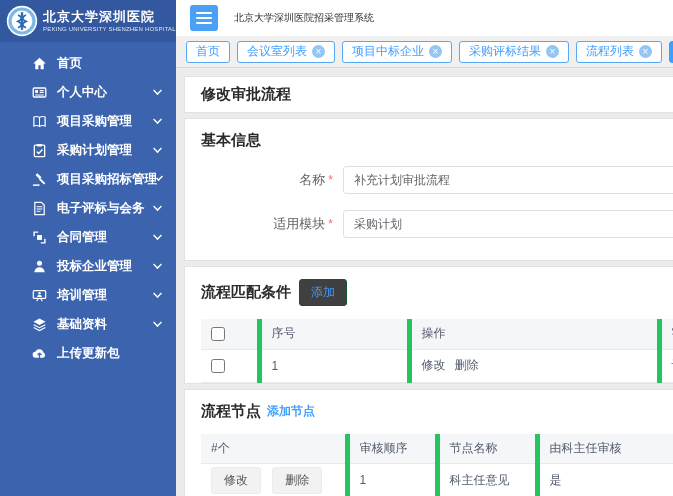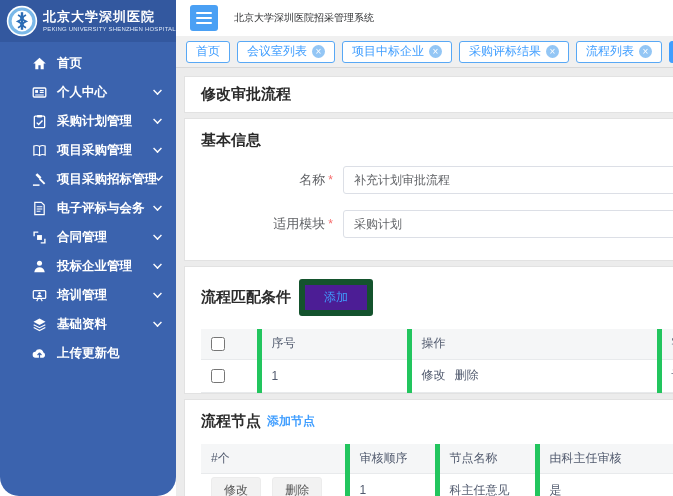--- a/index.html
+++ b/index.html
@@ -1,21 +1,21 @@
 <!DOCTYPE html>
 <html><head>
 <meta charset="utf-8">
 <style>
   * { margin:0; padding:0; box-sizing:border-box; }
   html,body { width:673px; height:496px; overflow:hidden;
     font-family:"Liberation Sans","DejaVu Sans",sans-serif; background:#fff; }
   .app { display:flex; width:673px; height:496px; }
 
   
-  .sidebar { width:176px; min-width:176px; height:100%; background:#3b63ae; color:#fff;border-radius:19px; }
+  .sidebar { width:176px; min-width:176px; height:100%; background:#3b63ae; color:#fff; }
   .logo-band { height:42px; background:#33589f; display:flex; align-items:center; padding:4px 6px 4px 6px; }
   .logo-band svg { width:32px; height:32px; min-width:32px; }
   .logo-text { margin-left:5px; line-height:1.1; }
   .logo-cn { font-size:13px; font-weight:bold; letter-spacing:1px; white-space:nowrap; }
   .logo-en { font-size:6px; letter-spacing:.2px; white-space:nowrap; color:#dce6f5; margin-top:2px; }
   .menu { list-style:none; padding-top:7px; }
   .menu li { height:29px; display:flex; align-items:center; padding:0 14px 0 32px; cursor:pointer; }
   .mi { width:15px; height:15px; min-width:15px; display:inline-block; }
   .mi svg { width:15px; height:15px; display:block; }
   .mlabel { font-size:12.5px; font-weight:bold; margin-left:10px; white-space:nowrap; flex:1; }
@@ -50,22 +50,22 @@
   .basic-card { padding:12px 16px 22px 16px; }
   .frow { display:flex; align-items:center; margin-top:16px; }
   .flabel { width:132px; text-align:right; font-size:13px; color:#606266; white-space:nowrap; }
   .req { color:#f56c6c; margin-left:3px; font-size:12px; }
   .frow input { margin-left:10px; flex:1; height:28px; border:1px solid #dcdfe6; border-radius:3px;
     padding:0 10px; font-size:12px; color:#606266; outline:none;
     font-family:"Liberation Sans","DejaVu Sans",sans-serif; }
 
   .table-card { padding:12px 16px 0 16px; }
   .sec-row { display:flex; align-items:center; }
-  .add-btn { margin-left:8px; background:#4c1d95; border:6px solid #14532d; color:#409EFF;
-    font-size:12px; padding:4px 19px; border-radius:3px; cursor:pointer;
+  .add-btn { margin-left:8px; background:#404040; border:1px solid #14532d; color:#409EFF;
+    font-size:12px; padding:4px 11px; border-radius:3px; cursor:pointer;
     font-family:"Liberation Sans","DejaVu Sans",sans-serif; }
   .add-link { margin-left:6px; color:#409EFF; font-size:12px; font-weight:bold; text-decoration:none; cursor:pointer; }
 
   table { border-collapse:collapse; width:708px; margin-top:13px; table-layout:fixed; }
   th, td { font-size:12px; text-align:left; padding:0 10px; border-bottom:1px solid #e8eaec;
     border-right:5px solid #22c55e; overflow:hidden; white-space:nowrap; }
   th { background:#f5f6f7; color:#515a6e; font-weight:normal; height:30px; }
   td { color:#515a6e; height:33px; background:#fff; }
   .cbx { width:14px; height:14px; accent-color:#409EFF; cursor:pointer; vertical-align:middle; }
   .act-link { color:#515a6e; cursor:pointer; margin-right:6px; }
@@ -108,36 +108,36 @@
               <rect x="3.4" y="5.4" width="3" height="3" fill="#fff"></rect>
               <path d="M8.3 6h4.2M8.3 8h4.2M3.4 10.6h9.1" stroke="#fff" stroke-width="1.1" fill="none"></path>
             </svg>
           </span>
         <span class="mlabel">个人中心</span>
         <span class="chev"></span>
       </li>
       <li>
         <span class="mi">
             <svg viewBox="0 0 16 16">
+              <path d="M2 3.2c2-.8 4-.8 6 .5 2-1.3 4-1.3 6-.5v9.6c-2-.8-4-.8-6 .5-2-1.3-4-1.3-6-.5z" fill="none" stroke="#fff" stroke-width="1.3"></path>
+              <path d="M8 3.7v9.1" stroke="#fff" stroke-width="1.1"></path>
+            </svg>
+          </span>
+        <span class="mlabel">项目采购管理</span>
+        <span class="chev"></span>
+      </li>
+      <li>
+        <span class="mi">
+            <svg viewBox="0 0 16 16">
               <rect x="2.5" y="2.3" width="11" height="12.2" rx="1" fill="none" stroke="#fff" stroke-width="1.4"></rect>
               <rect x="5.3" y="1" width="5.4" height="2.6" rx=".6" fill="#fff"></rect>
               <path d="M5 9.2l2.1 2.1L11.2 7" stroke="#fff" stroke-width="1.5" fill="none"></path>
             </svg>
           </span>
         <span class="mlabel">采购计划管理</span>
-        <span class="chev"></span>
-      </li>
-      <li>
-        <span class="mi">
-            <svg viewBox="0 0 16 16">
-              <path d="M2 3.2c2-.8 4-.8 6 .5 2-1.3 4-1.3 6-.5v9.6c-2-.8-4-.8-6 .5-2-1.3-4-1.3-6-.5z" fill="none" stroke="#fff" stroke-width="1.3"></path>
-              <path d="M8 3.7v9.1" stroke="#fff" stroke-width="1.1"></path>
-            </svg>
-          </span>
-        <span class="mlabel">项目采购管理</span>
         <span class="chev"></span>
       </li>
       <li>
         <span class="mi">
             <svg viewBox="0 0 16 16" fill="#fff">
               <path d="M5.6 1.2l4.5 4.5-1.9 1.9-4.5-4.5z"></path>
               <path d="M8.9 6.6l5.3 5.3-1.5 1.5-5.3-5.3z"></path>
               <path d="M1 13.2h7v1.6H1z"></path>
             </svg>
           </span>

